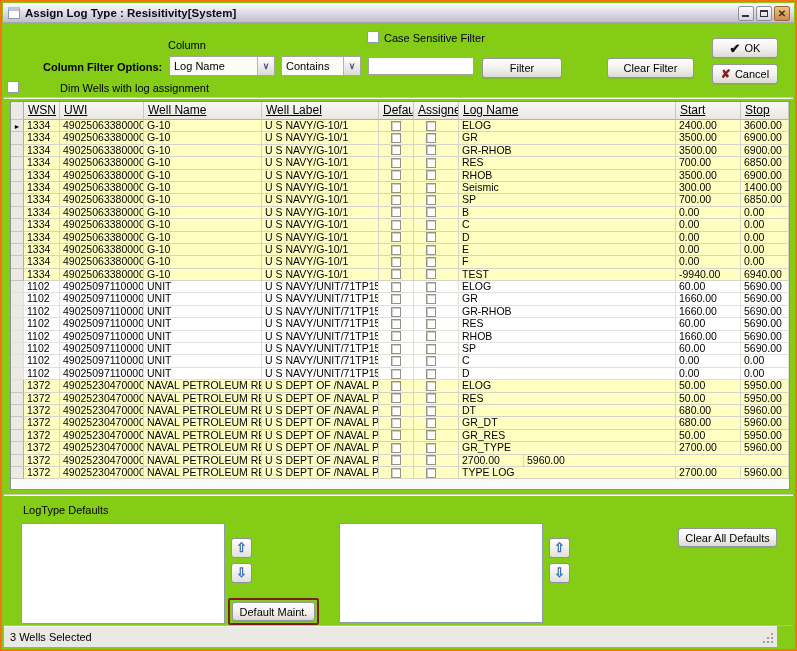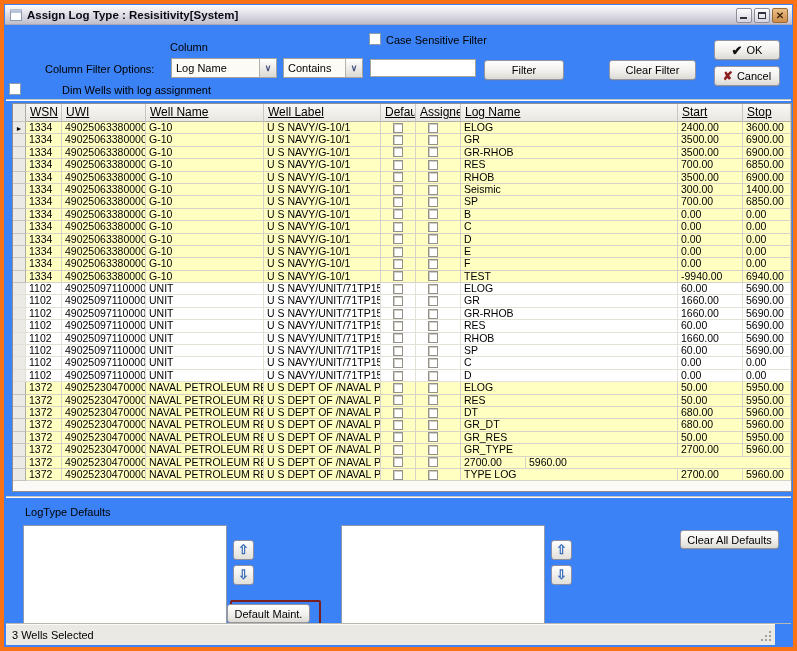--- a/index.html
+++ b/index.html
@@ -1,19 +1,19 @@
 <!DOCTYPE html>
 <html><head>
 <meta charset="utf-8">
 <style>
   * { margin:0; padding:0; box-sizing:border-box; }
   html,body { width:797px; height:651px; overflow:hidden;
     font-family:"Liberation Sans", sans-serif; font-size:11px; color:#000; }
   .window { position:absolute; left:0; top:0; width:797px; height:651px;
-    background:#3b82f6; border:4px solid #f97316; }
+    background:#84cc16; border:2px solid #f97316; }
 
   
   .titlebar { position:absolute; left:1px; top:1px; right:1px; height:20px;
     background:linear-gradient(#fdfdfe,#dcdbe4 55%,#bfbecb);
     border-bottom:1px solid #a7a6b2; display:flex; align-items:center; }
   .titleicon { width:12px; height:12px; margin:0 5px 0 5px; background:#fff;
     border:1px solid #8a99ad; border-top:4px solid #b9c6da; }
   .titletext { font-weight:bold; font-size:11.5px; color:#0a0a14; }
   .winbtns { position:absolute; right:4px; top:3px; display:flex; gap:2px; }
   .winbtn { width:16px; height:15px; border:1px solid #8f8f9b; border-radius:2px;
@@ -98,21 +98,21 @@
       <span class="winbtn">
           <span class="glyph-max"></span>
         </span>
       <span class="winbtn close">
           <span class="glyph-close">✕</span>
         </span>
     </span>
   </div>
 
   <div class="lbl" style="left:166px;top:37px;">Column</div>
-  <div class="lbl" style="left:41px;top:59px;">Column Filter Options:</div>
+  <div class="lbl" style="left:41px;top:59px;font-weight:bold;">Column Filter Options:</div>
 
   <div class="combo" style="left:167px;top:54px;width:106px;">
     <span class="val">Log Name</span>
     <span class="arrow-btn">∨</span>
   </div>
   <div class="combo" style="left:279px;top:54px;width:80px;">
     <span class="val">Contains</span>
     <span class="arrow-btn">∨</span>
   </div>
 
@@ -623,21 +623,21 @@
   </div>
 
   <div class="sep" style="top:492px;"></div>
   <div class="lbl" style="left:21px;top:502px;">LogType Defaults</div>
 
   <div class="listbox" style="left:19px;top:521px;width:204px;height:101px;"></div>
   <div class="arrowbtn" style="left:229px;top:536px;"><span>⇧</span></div>
   <div class="arrowbtn" style="left:229px;top:561px;"><span>⇩</span></div>
 
   <div class="annotation" style="left:226px;top:596px;width:91px;height:27px;"></div>
-  <div class="btn" style="left:223px;top:600px;width:83px;height:19px;">
+  <div class="btn" style="left:230px;top:600px;width:83px;height:19px;">
     <span>Default Maint.</span>
   </div>
 
   <div class="listbox" style="left:337px;top:521px;width:204px;height:100px;"></div>
   <div class="arrowbtn" style="left:547px;top:536px;"><span>⇧</span></div>
   <div class="arrowbtn" style="left:547px;top:561px;"><span>⇩</span></div>
 
   <div class="btn" style="left:676px;top:526px;width:99px;height:19px;">
     <span>Clear All Defaults</span>
   </div>

